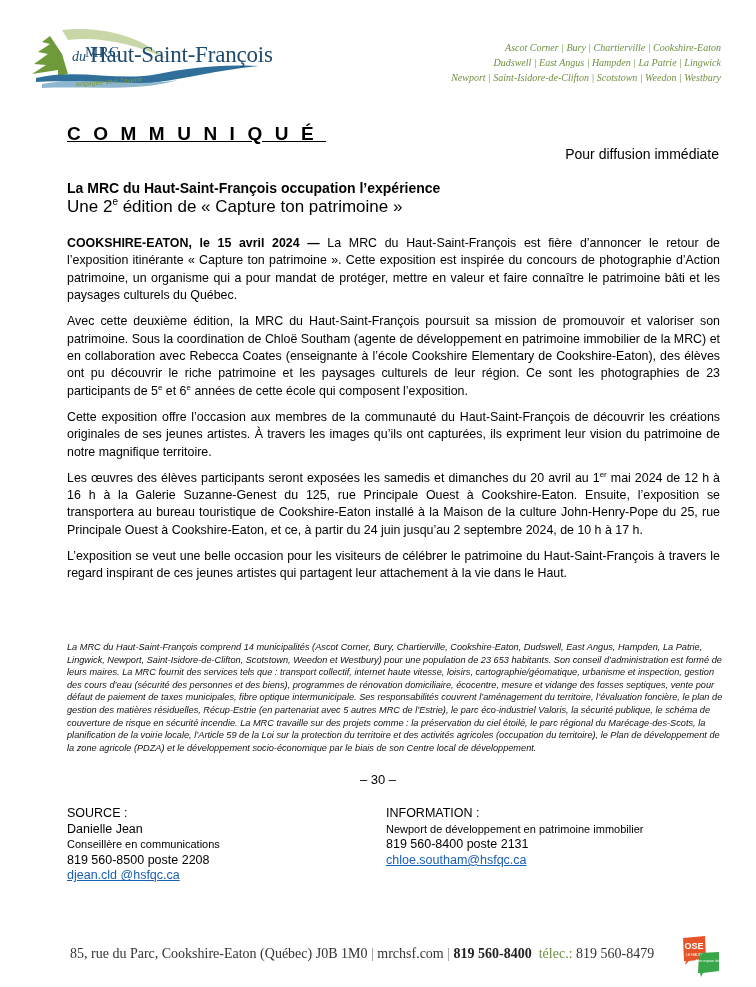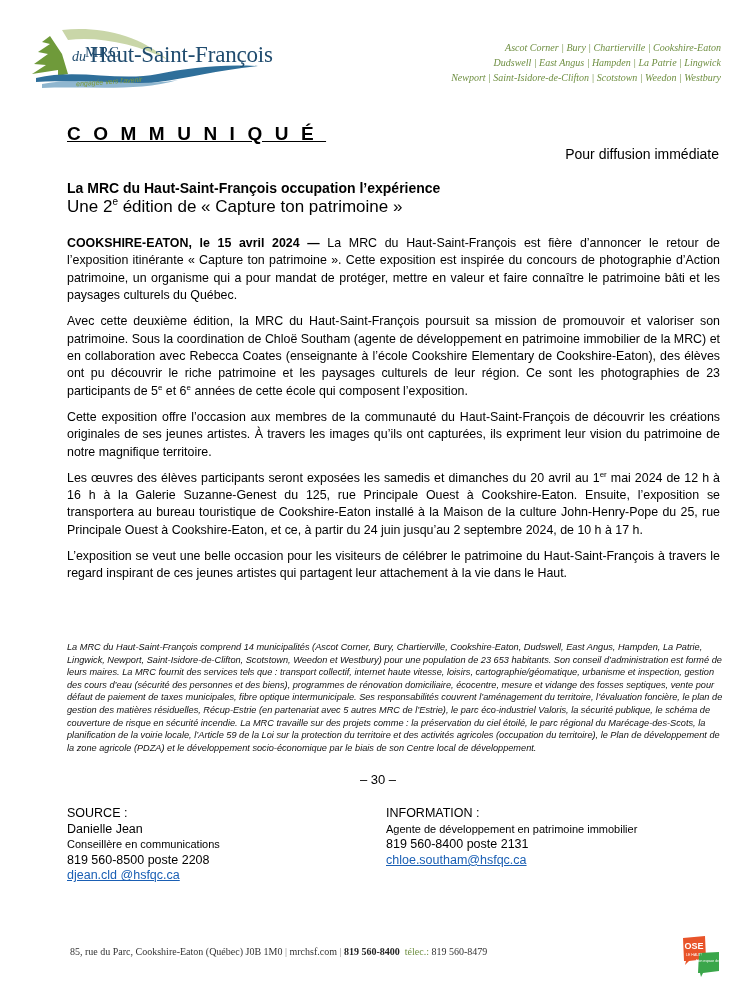--- a/index.html
+++ b/index.html
@@ -45,21 +45,21 @@
   .thirty { left: 0; width: 756px; top: 772px; text-align: center; font-size: 13px; }
 
   
   .contact { top: 806px; font-size: 12.5px; line-height: 15.6px; }
   .contact .small { font-size: 11px; }
   .contact a { color: #1a5fb4; text-decoration: underline; }
   .contact-left { left: 67px; }
   .contact-right { left: 386px; }
 
   
-  .footer { left: 70px; top: 946px; font-family: "Liberation Serif", serif; font-size: 10px; color: #333; white-space: nowrap; }
+  .footer { left: 70px; top: 946px; font-family: "Liberation Serif", serif; font-size: 14px; color: #333; white-space: nowrap; }
   .footer .sep { color: #888; }
   .footer .phone { font-weight: bold; color: #222; }
   .footer .fax-label { color: #6f8f42; }
 
   .ose { left: 681px; top: 935px; width: 40px; height: 42px; }
 </style>
 </head>
 <body>
 
 <div class="abs logo">
@@ -102,21 +102,21 @@
 
 <div class="abs contact contact-left">
   <div>SOURCE :</div>
   <div>Danielle Jean</div>
   <div class="small">Conseillère en communications</div>
   <div>819 560-8500 poste 2208</div>
   <div><a>djean.cld @hsfqc.ca</a></div>
 </div>
 <div class="abs contact contact-right">
   <div>INFORMATION :</div>
-  <div class="small">Agente de développement en patrimoine immobilier</div>
+  <div class="small">Newport de développement en patrimoine immobilier</div>
   <div>819 560-8400 poste 2131</div>
   <div><a>chloe.southam@hsfqc.ca</a></div>
 </div>
 
 <div class="abs footer">
   <span>85, rue du Parc, Cookshire-Eaton (Québec)  J0B 1M0</span>
   <span class="sep">|</span>
   <span>mrchsf.com</span>
   <span class="sep">|</span>
   <span class="phone">819 560-8400</span>

